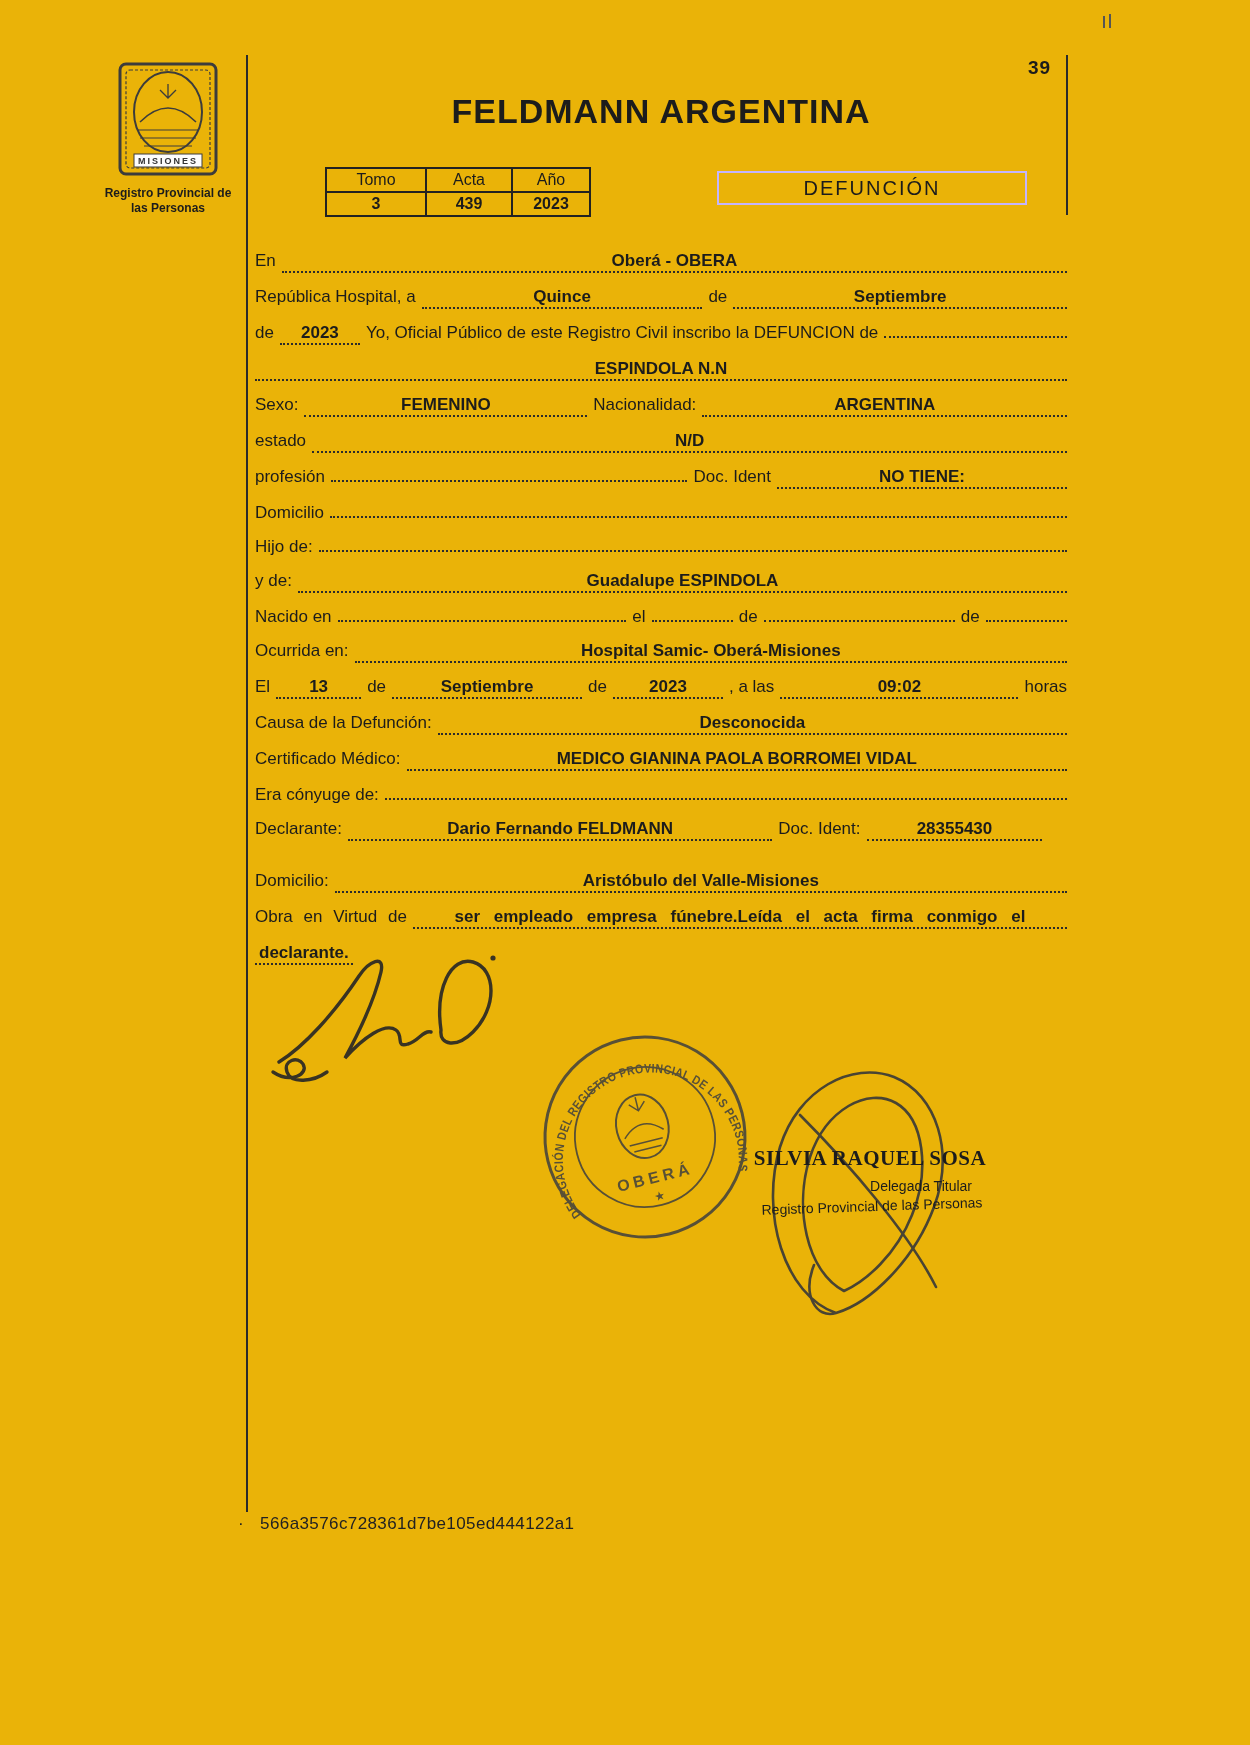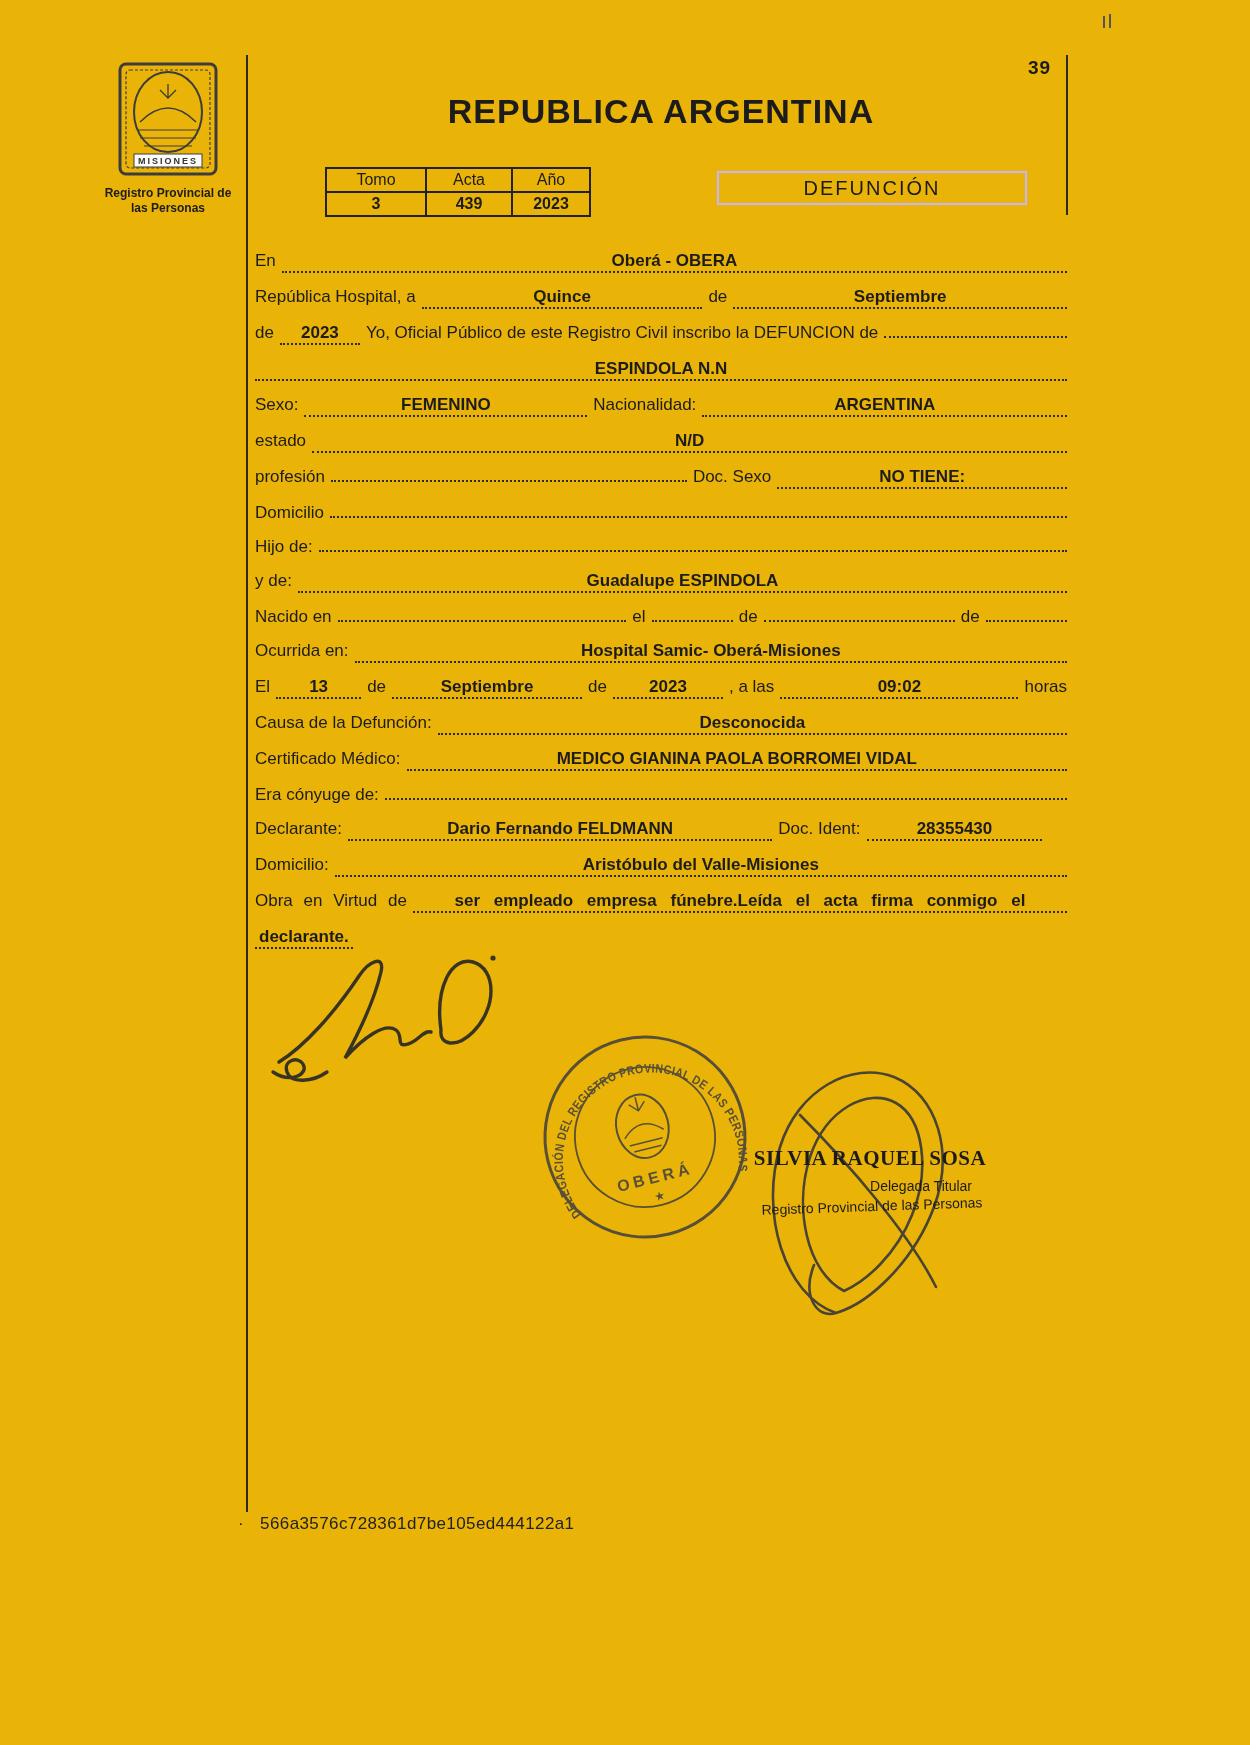--- a/index.html
+++ b/index.html
@@ -81,21 +81,21 @@
       <path d="M 52,24 v 14 M 44,30 l 8,8 8,-8" stroke-width="1.3"></path>
     </g>
     <rect x="18" y="94" width="68" height="13" fill="#fdfdfc" stroke="#3c3c3c" stroke-width="1"></rect>
     <text x="52" y="104" text-anchor="middle" font-size="9" font-weight="bold" fill="#333" letter-spacing="2">MISIONES</text>
   </svg>
   <div class="logo-caption">
     <div>Registro Provincial de</div>
     <div>las Personas</div>
   </div>
 
-  <div class="title">REPUBLICA ARGENTINA</div>
+  <div class="title">FELDMANN ARGENTINA</div>
 
   <table class="record-table">
     <tbody>
         <tr>
       <th>Tomo</th>
       <th>Acta</th>
       <th>Año</th>
     </tr>
     <tr>
       <td>3</td>
@@ -135,21 +135,21 @@
         <span class="form-label">Nacionalidad:</span>
         <span class="form-fill" style="flex-grow: 0.58;">ARGENTINA</span>
       </div>
       <div class="form-line">
         <span class="form-label">estado</span>
         <span class="form-fill" style="flex-grow: 1;">N/D</span>
       </div>
       <div class="form-line">
         <span class="form-label">profesión</span>
         <span class="form-fill" style="flex-grow: 0.64;"></span>
-        <span class="form-label">Doc. Sexo</span>
+        <span class="form-label">Doc. Ident</span>
         <span class="form-fill" style="flex-grow: 0.36;">NO TIENE:</span>
       </div>
       <div class="form-line">
         <span class="form-label">Domicilio</span>
         <span class="form-fill" style="flex-grow: 1;"></span>
       </div>
       <div class="form-line">
         <span class="form-label">Hijo de:</span>
         <span class="form-fill" style="flex-grow: 1;"></span>
       </div>
@@ -195,21 +195,21 @@
         <span class="form-fill" style="flex-grow: 1;"></span>
       </div>
       <div class="form-line">
         <span class="form-label">Declarante:</span>
         <span class="form-fill" style="flex-grow: 0.62;">Dario Fernando FELDMANN</span>
         <span class="form-label">Doc. Ident:</span>
         <span class="form-fill" style="flex-grow: 0.3;">28355430</span>
       </div>
       <div class="form-line">
         <span class="form-label">Domicilio:</span>
-        <span class="form-fill" style="flex-grow: 1;">Aristóbulo del Valle-Misiones</span>
+        <span class="form-fill" style="flex-grow: 1; margin-top: 16px;">Aristóbulo del Valle-Misiones</span>
       </div>
       <div class="form-line">
         <span class="form-label" style="word-spacing: 6px;">Obra en Virtud de</span>
         <span class="form-fill" style="flex-grow: 1; word-spacing: 9px;">ser empleado empresa fúnebre.Leída el acta firma conmigo el</span>
       </div>
       <div class="form-line">
         <span class="form-fill">declarante.</span>
       </div>
     </div>
 

